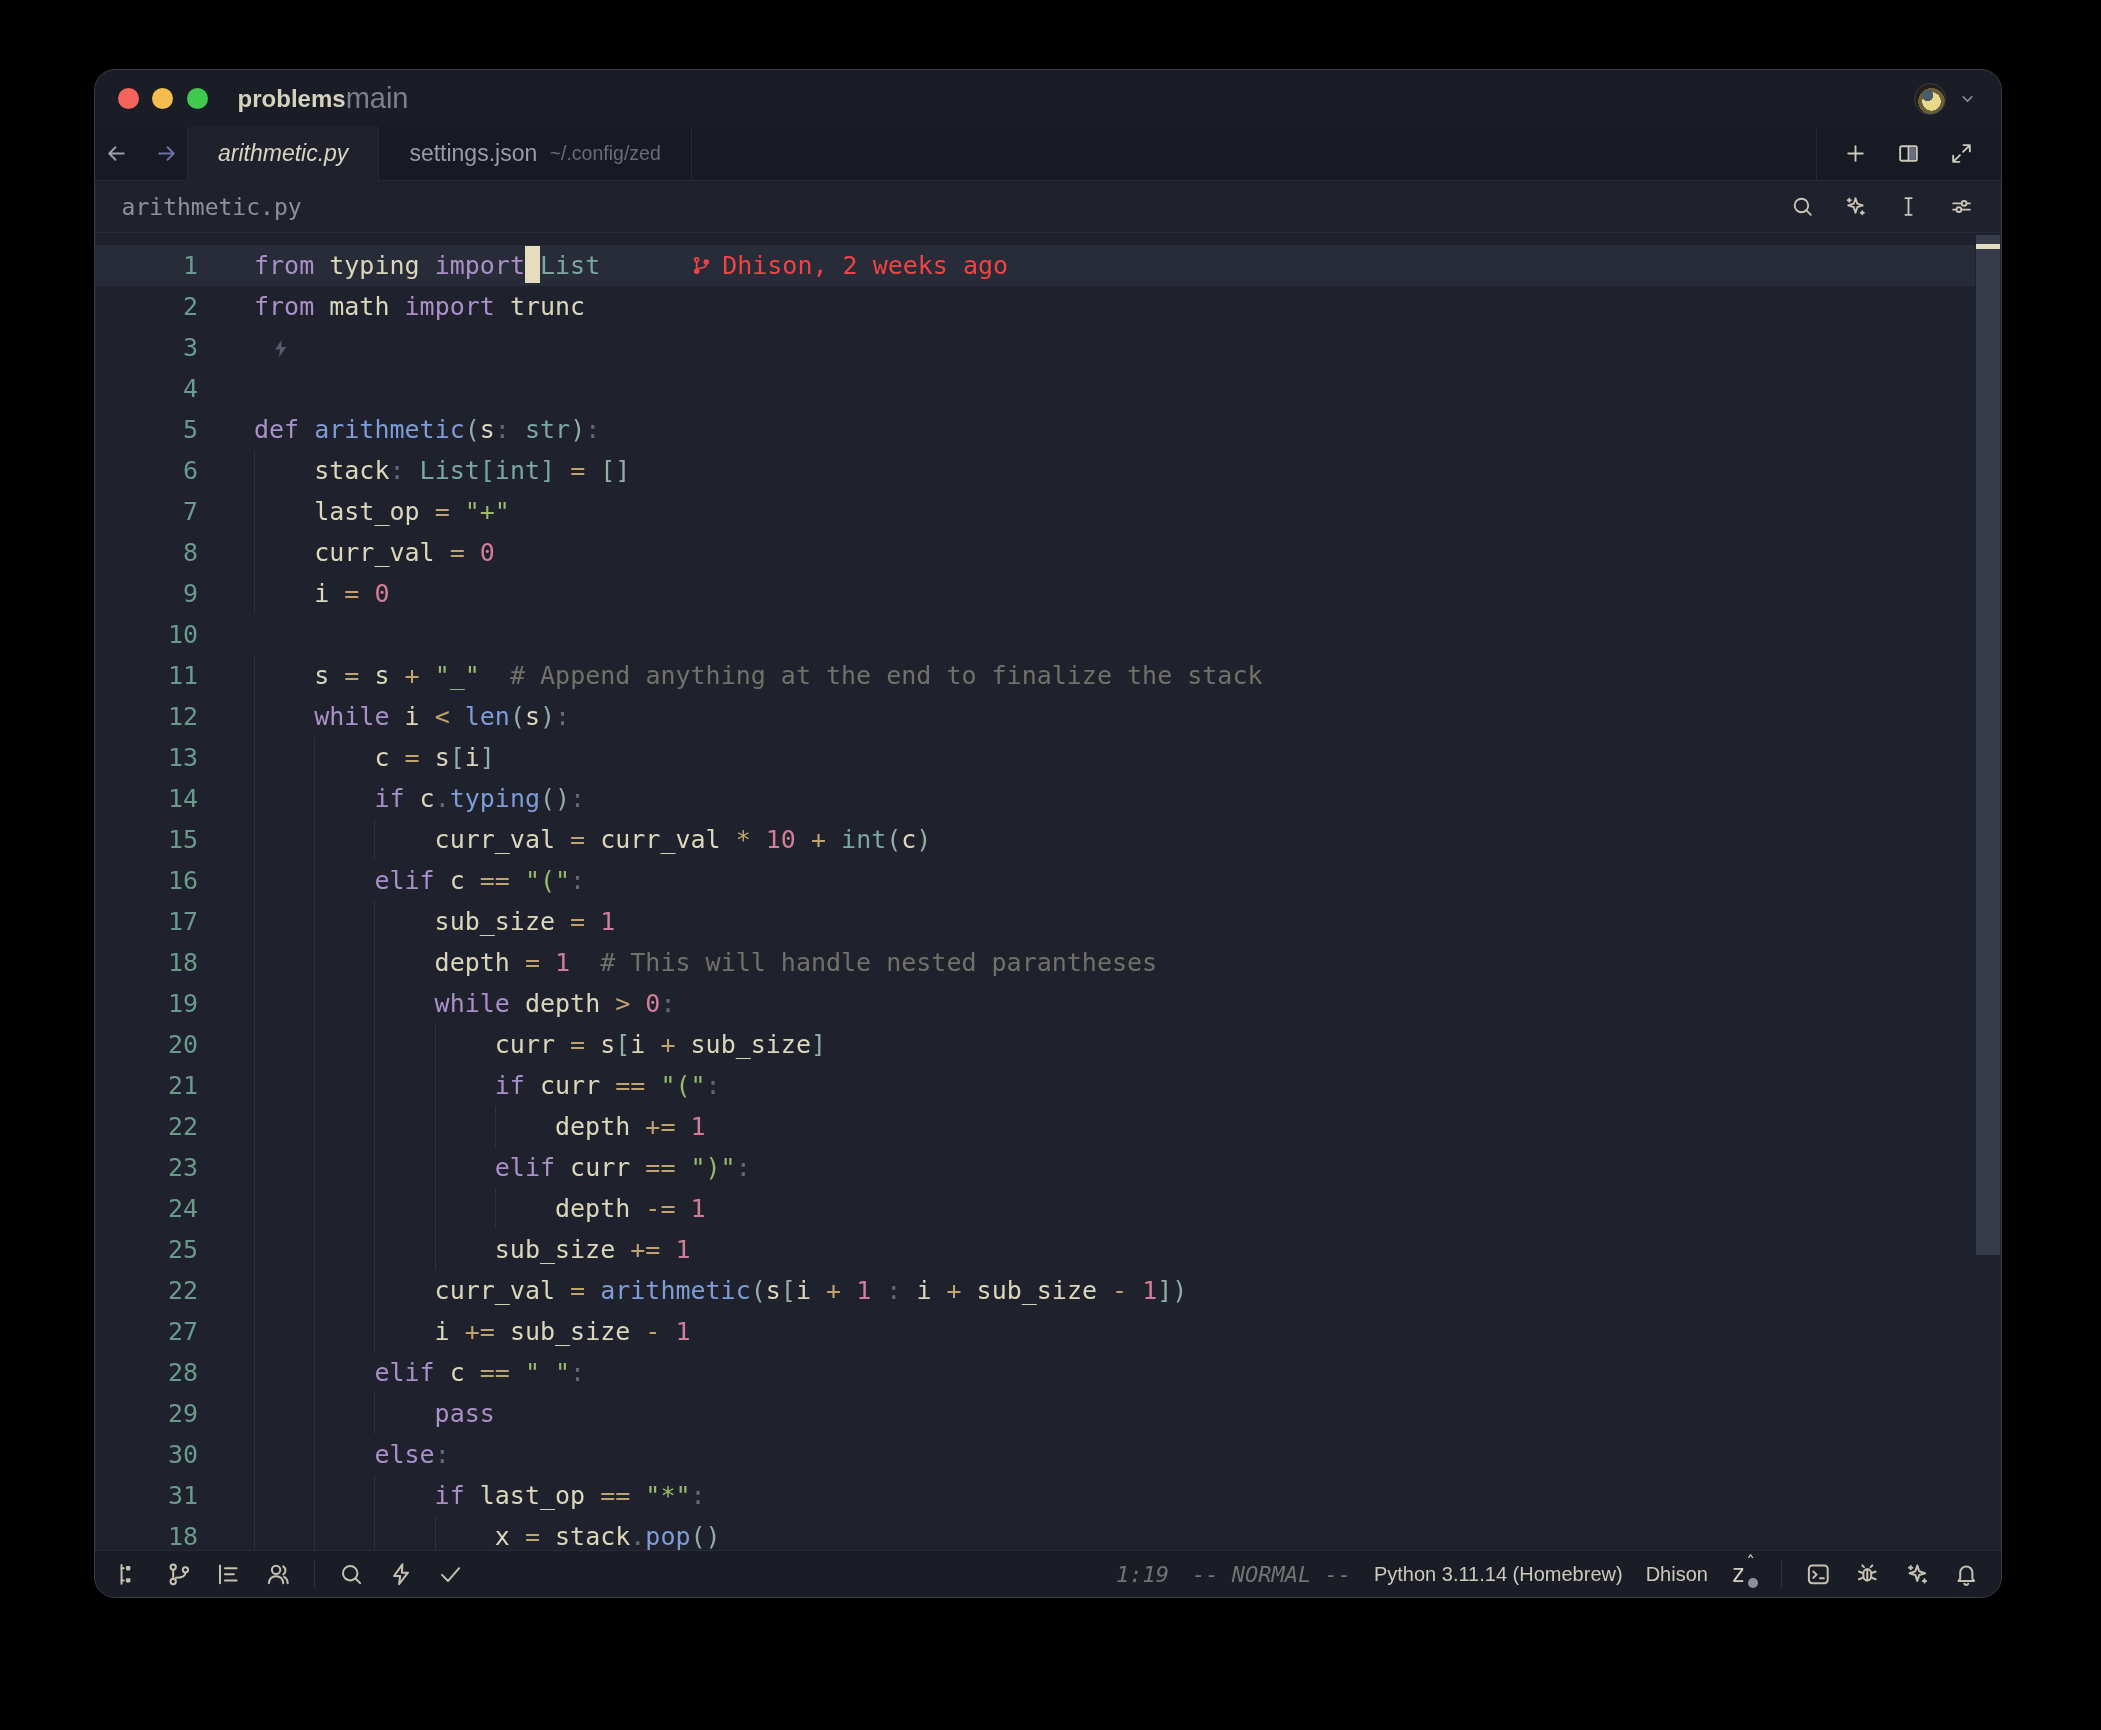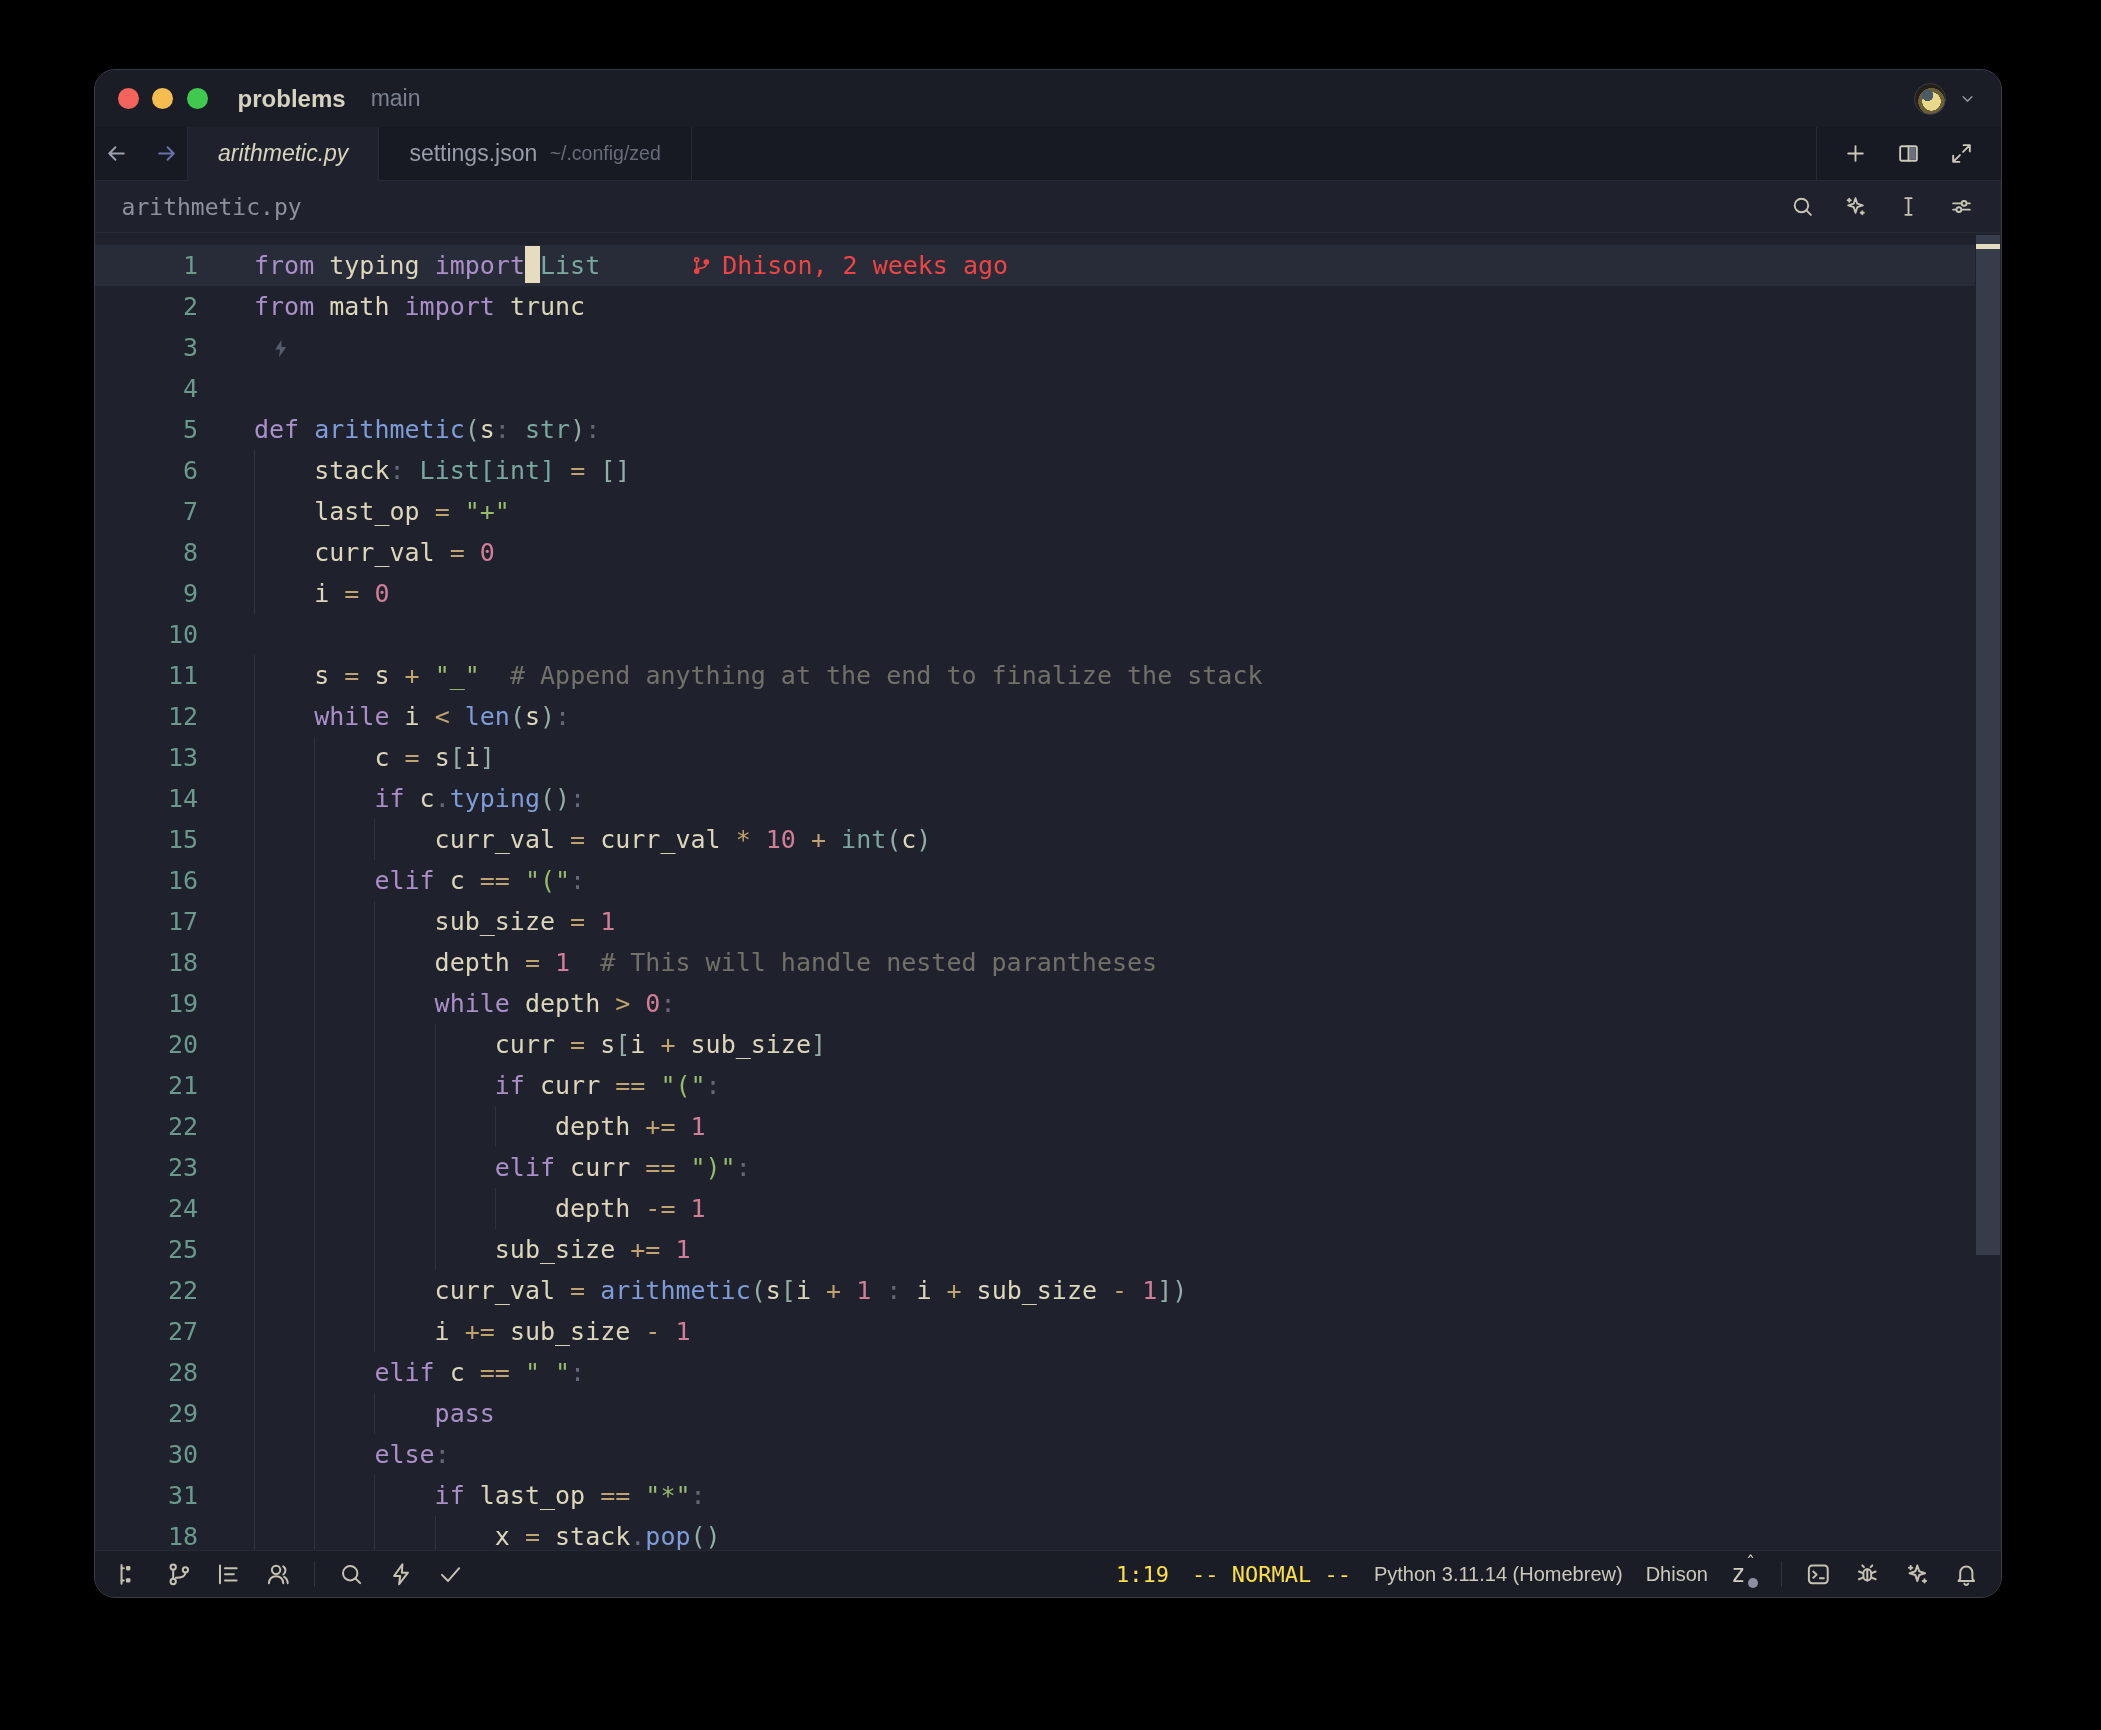--- a/index.html
+++ b/index.html
@@ -4,21 +4,21 @@
 <style>
   html,body{margin:0;padding:0;background:#000;}
   body{width:2101px;height:1731px;position:relative;font-family:"Liberation Sans",sans-serif;-webkit-font-smoothing:antialiased;}
   .win{position:absolute;left:94px;top:69px;width:1908px;height:1529px;background:#1f222d;border:0.9px solid #3a3e4b;
        border-radius:21px;overflow:hidden;display:flex;flex-direction:column;box-sizing:border-box;}
   
   .titlebar{height:57px;background:#1b1d26;display:flex;align-items:center;padding:0 23px;flex:none;justify-content:flex-end;}
   .lights{display:flex;gap:13.3px;align-items:center;}
   .light{width:21px;height:21px;border-radius:50%;}
   .title{margin-left:30px;font-size:24px;font-weight:700;color:#d6d2c0;}
-  .branchname{margin-left:25px;font-size:23px;color:#7b8090;}
+  .branchname{font-size:29px;color:#7b8090;}
   .titlebar .right{margin-left:auto;display:flex;align-items:center;gap:10.6px;}
   .avatar{width:32px;height:32px;border-radius:50%;background:
       radial-gradient(circle at 42% 38%,#4a5a66 0 22%,transparent 23%),
       radial-gradient(circle at 55% 58%,#e8d98a 0 38%,#6b5f3a 39% 55%,#241f18 56%);
       border:0.9px solid #3a3d48;box-sizing:border-box;}
   
   .tabbar{height:53px;background:#171a23;border-bottom:0.9px solid #262a35;display:flex;align-items:stretch;flex:none;}
   .navbtns{width:92px;display:flex;align-items:center;justify-content:center;gap:25px;border-right:0.9px solid #262a35;flex:none;}
   .tab{display:flex;align-items:center;padding:0 30px;border-right:0.9px solid #262a35;font-size:23px;}
   .tab.active{background:#1f222d;color:#d9d4be;font-style:italic;margin-bottom:-0.9px;}
@@ -43,21 +43,21 @@
   .blame{color:#ef4444;display:inline-flex;align-items:center;gap:10.6px;vertical-align:top;}
   .bolt-ico{color:#565b6e;}
   .sb-track{position:absolute;top:0;right:0;bottom:0;width:26px;background:#1f222d;}
   .sb-thumb{position:absolute;top:1.8px;right:0.9px;width:24px;height:1020px;background:#373c4b;}
   .sb-mark{position:absolute;top:10.6px;right:0.9px;width:24px;height:5.3px;background:#e3dcc0;}
   
   .statusbar{height:46px;background:#1b1d26;border-top:0.9px solid #262a35;display:flex;align-items:center;padding:0 21px;flex:none;color:#c6c2b2;}
   .statusbar .left,.statusbar .right{display:flex;align-items:center;gap:23px;}
   .statusbar .right{margin-left:auto;}
   .sdiv{width:0.9px;height:26.6px;background:#30333f;}
-  .smono{font-family:"DejaVu Sans Mono",monospace;font-size:22px;color:#fde047;}
+  .smono{font-family:"DejaVu Sans Mono",monospace;font-size:22px;color:#737373;font-style:italic;}
   .ssans{font-size:20px;color:#ccc8ba;}
   .zeta{position:relative;font-family:"DejaVu Sans Mono",monospace;font-size:24px;color:#d3cfbf;padding-right:12.4px;}
   .zeta .caret{position:absolute;top:-7px;right:1.8px;font-size:17.7px;}
   .zeta .dot{position:absolute;bottom:0px;right:0px;width:9.8px;height:9.8px;border-radius:50%;background:#8b8fa0;}
   .ico{display:inline-flex;}
   .ico svg{stroke:currentColor;fill:none;stroke-width:1.8;stroke-linecap:round;stroke-linejoin:round;}
   .arrow-fwd{color:#6b72a8;} .arrow-back{color:#9ba0ae;}
 </style>
 </head>
 <body>

